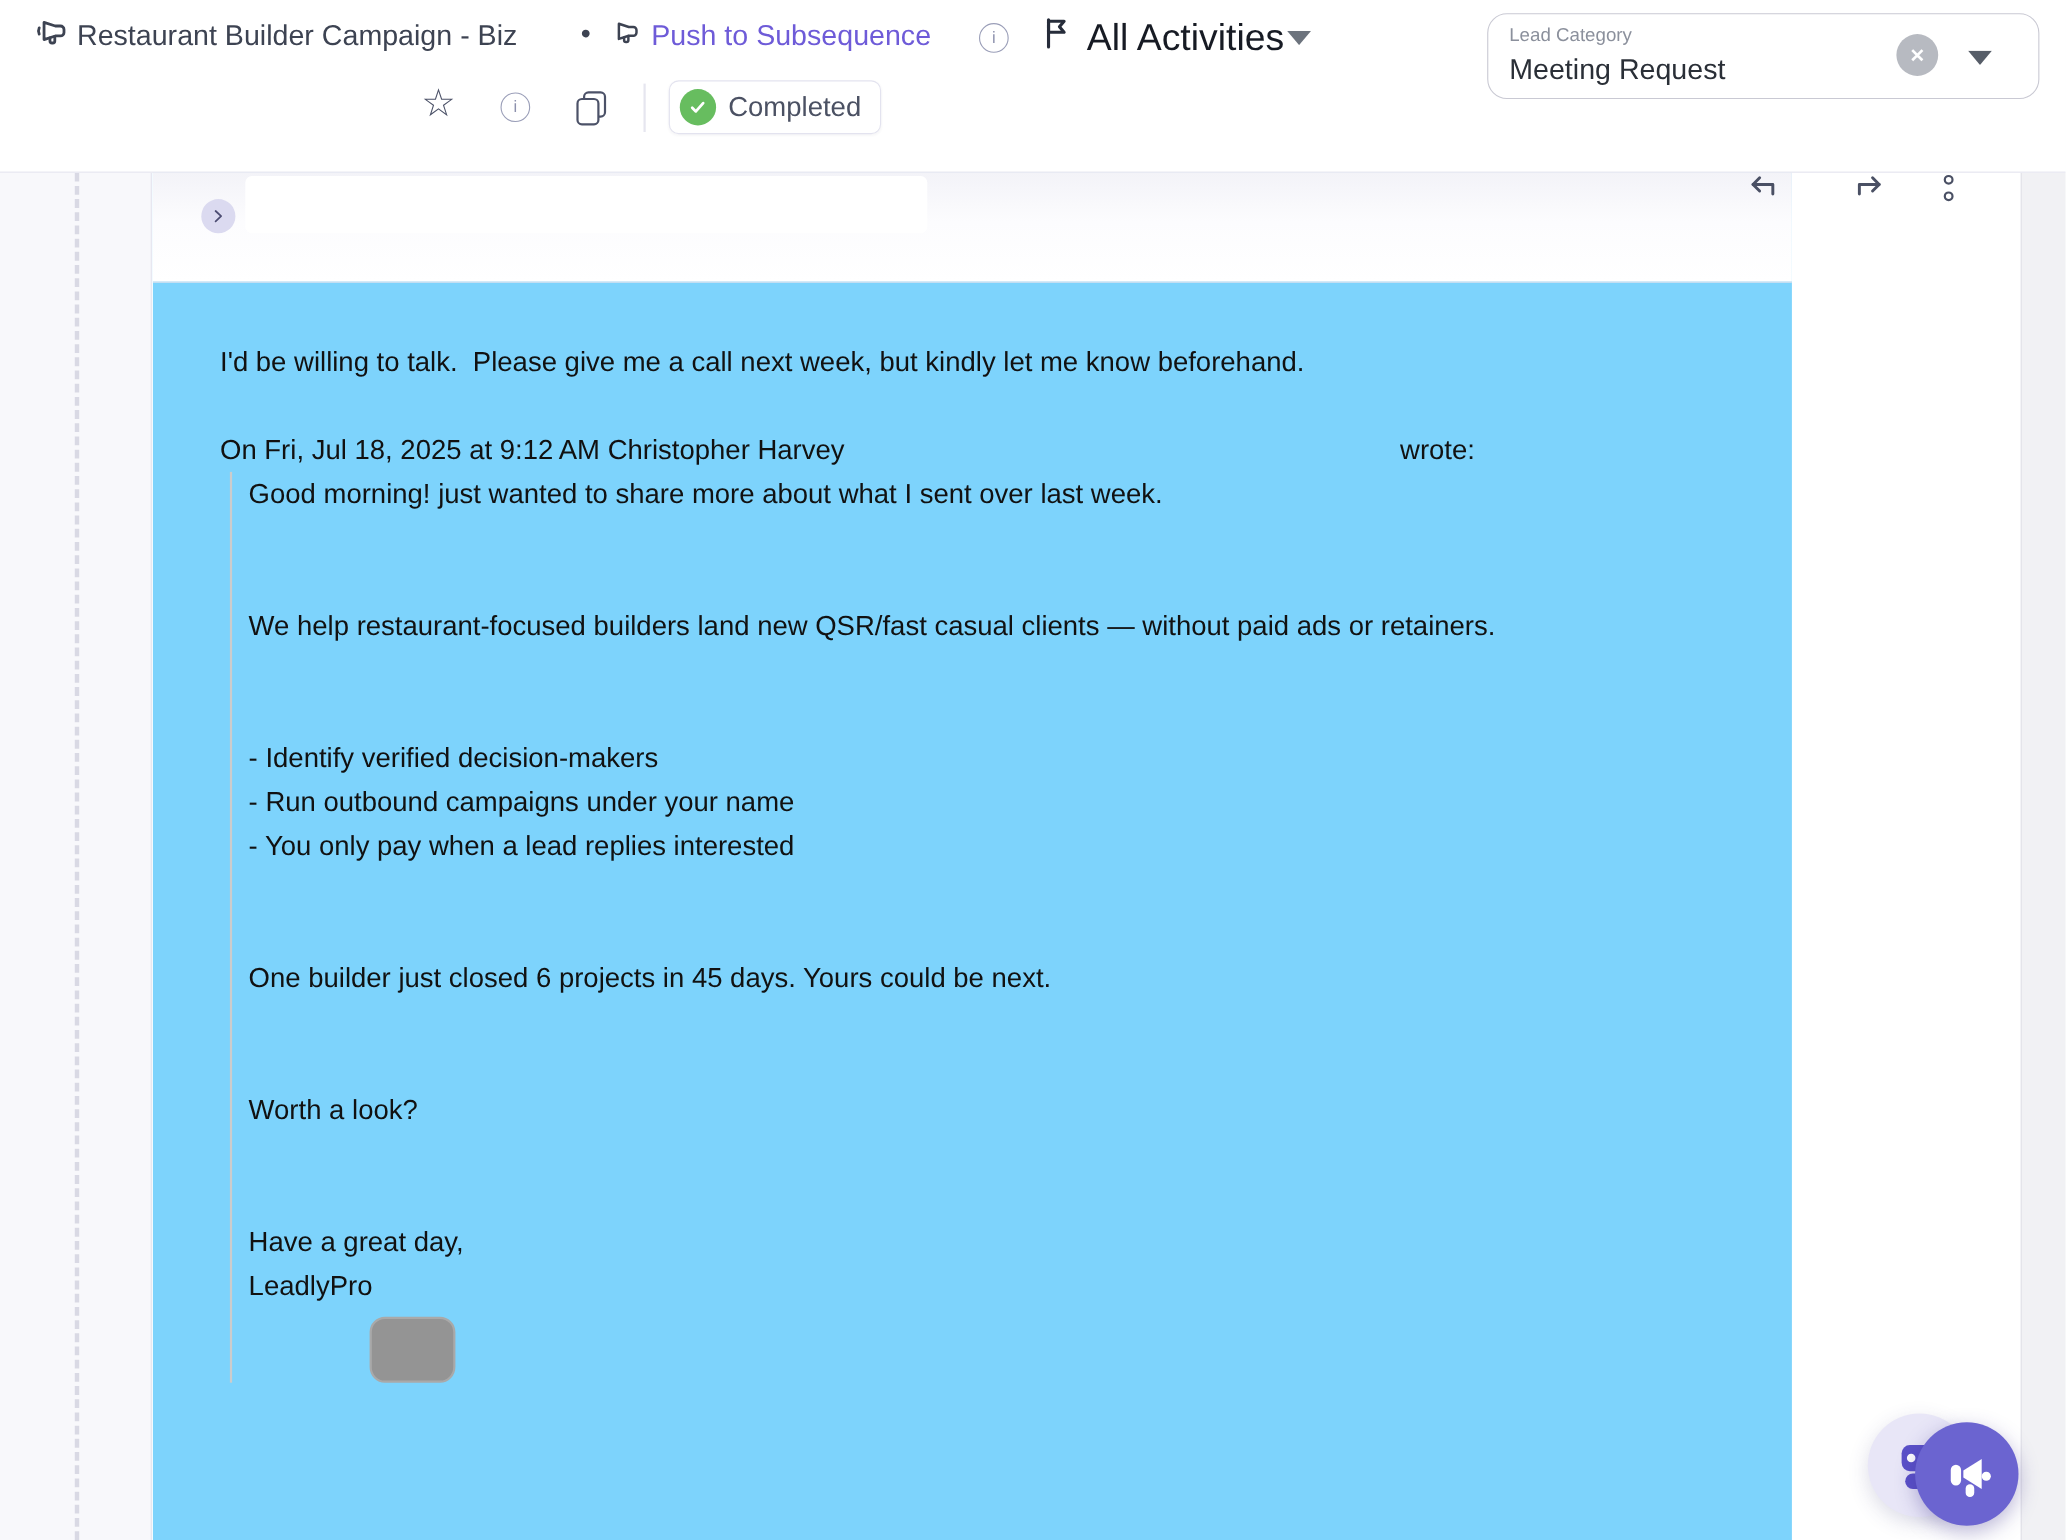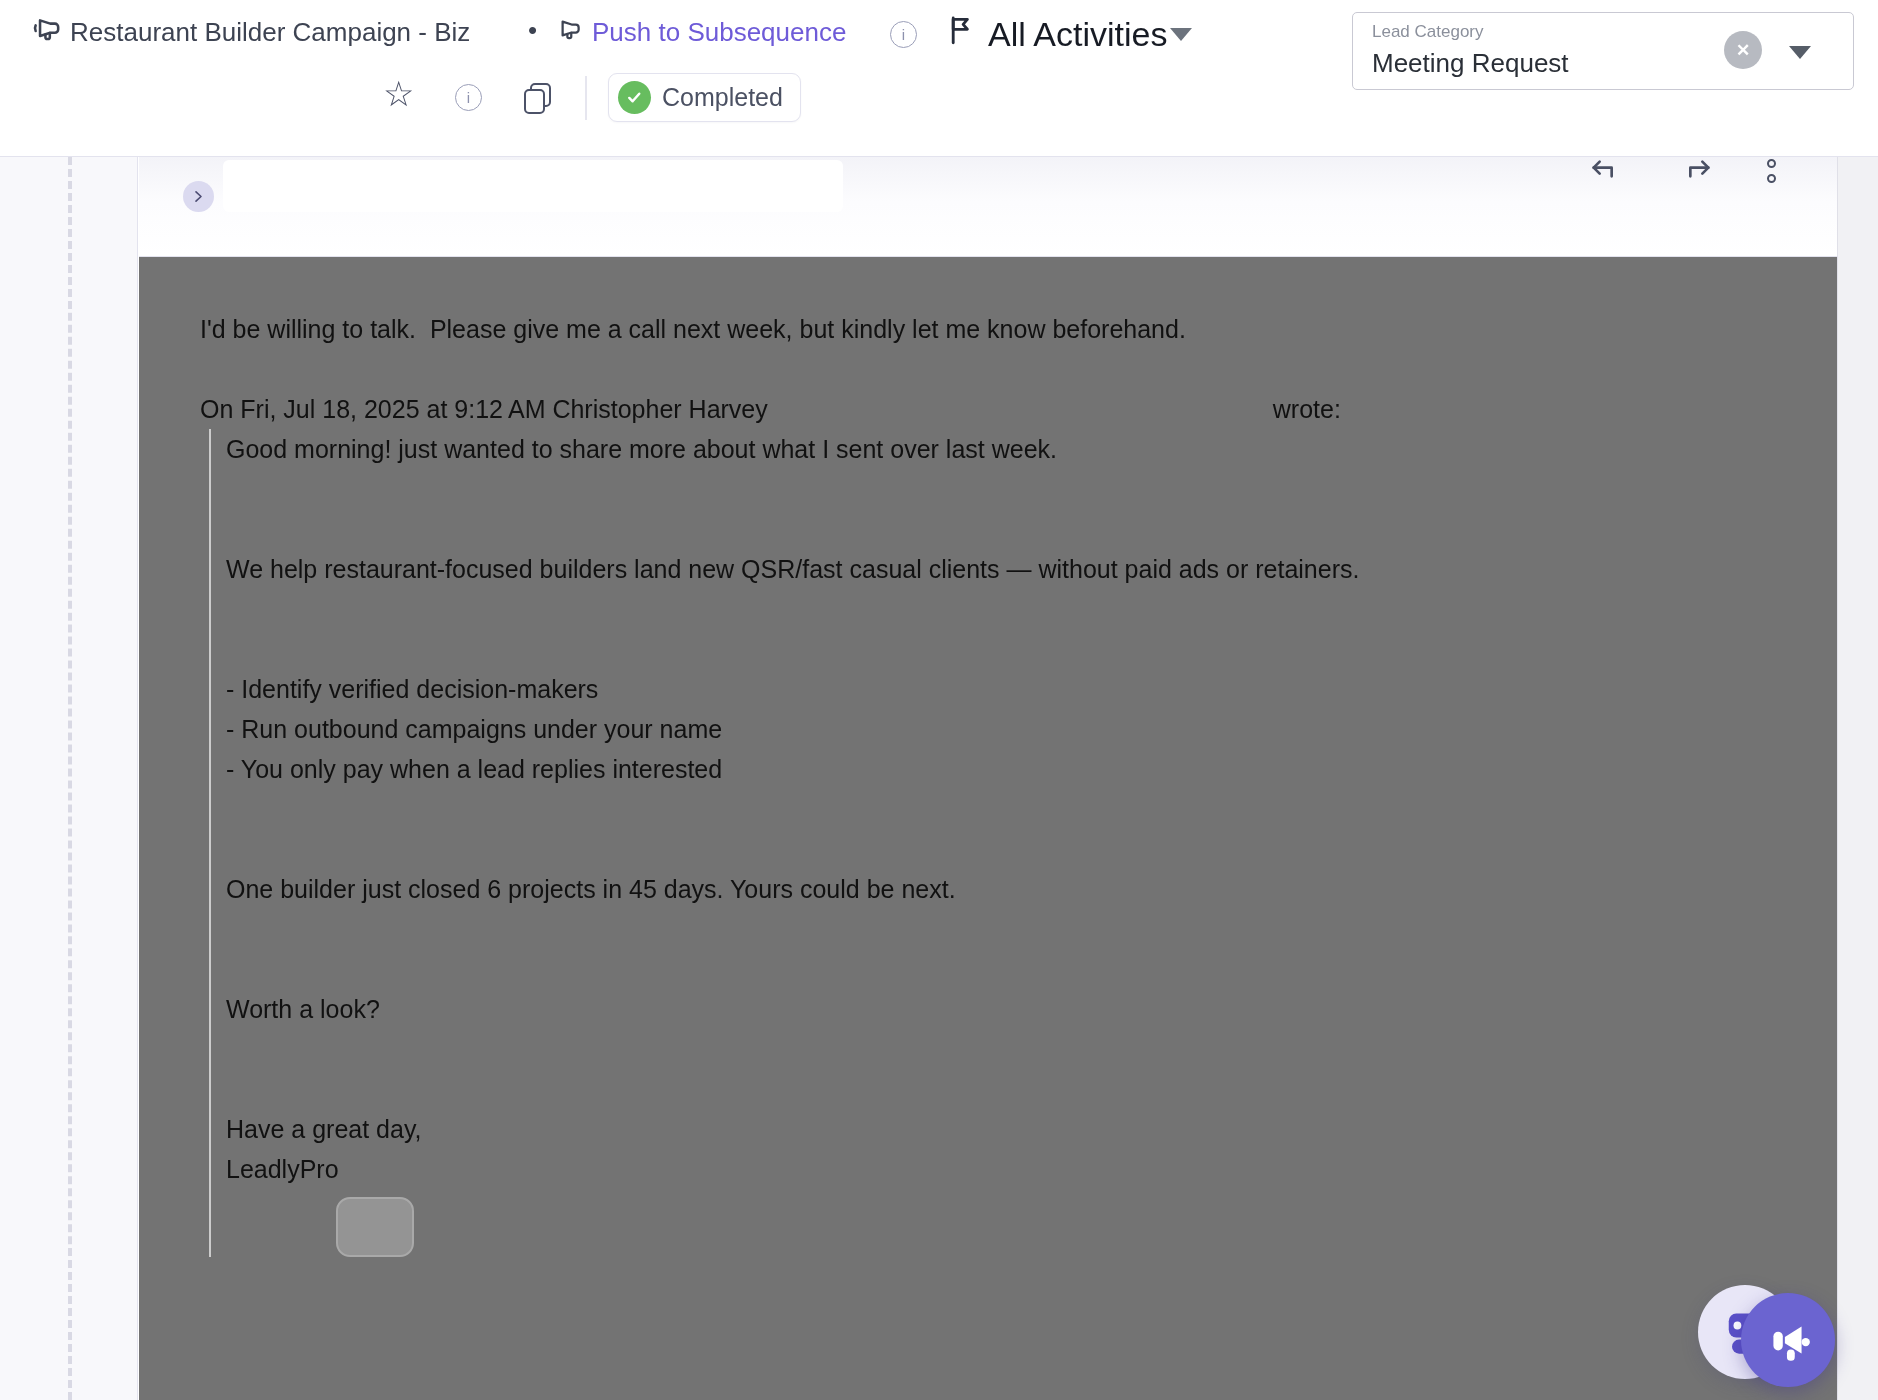--- a/index.html
+++ b/index.html
@@ -27,21 +27,21 @@
              display:flex;align-items:center;justify-content:center;
              font-size:15px;color:#8d91ad;font-style:normal;}
   .info1{left:890px;top:21px;}
   .flag{left:944px;top:13px;width:34px;height:34px;color:#262c3a;}
   .all-acts{left:988px;top:15px;font-size:34px;color:#171b24;white-space:nowrap;}
   .caret{width:22px;height:13px;background:#6c737d;
          clip-path:polygon(0 0,100% 0,50% 100%);}
   .caret-acts{left:1170px;top:28px;}
   
   .lead-box{left:1352px;top:12px;width:502px;height:78px;border:1.5px solid #c9c9d3;
-            border-radius:5px;background:#fff;}
+            border-radius:18px;background:#fff;}
   .lead-label{position:absolute;left:19px;top:9px;font-size:17px;color:var(--muted);}
   .lead-value{position:absolute;left:19px;top:35px;font-size:26px;color:#2a2f37;}
   .clear-btn{position:absolute;left:371px;top:18px;width:38px;height:38px;border-radius:50%;
              background:var(--clear-gray);display:flex;align-items:center;justify-content:center;
              color:#fff;font-size:17px;font-weight:bold;cursor:pointer;}
   .caret-lead{position:absolute;left:436px;top:33px;background:#565d68;}
   
   .star{left:383px;top:76px;font-size:35px;color:var(--icon-slate);line-height:1;}
   .info2{left:455px;top:84px;}
   .copy-ic{left:524px;top:83px;width:30px;height:32px;}
@@ -59,21 +59,21 @@
 
   
   .left-rail{position:absolute;left:0;top:157px;width:138px;height:1243px;
              background:var(--rail-bg);border-right:1px solid var(--border-light);}
   .dash-line{position:absolute;left:68px;top:0;height:100%;width:0;
              border-left:4px dashed #d9d9e4;}
   .right-rail{position:absolute;left:1837px;top:157px;width:41px;height:1243px;
               background:var(--right-rail-bg);border-left:1px solid #e0e0e8;}
 
   
-  .email-pane{position:absolute;left:139px;top:157px;width:1698px;height:1243px;background:#737373;}
+  .email-pane{position:absolute;left:139px;top:157px;width:1490px;height:1243px;background:#7dd3fc;}
   .strip{position:relative;height:100px;border-bottom:1px solid var(--border-light);
          background:linear-gradient(180deg,#f3f3f8 0%,#fcfcfe 45%,#ffffff 100%);}
   .redaction{position:absolute;left:84px;top:3px;width:620px;height:52px;background:#fff;border-radius:6px;}
   .chev-btn{position:absolute;left:44px;top:24px;width:31px;height:31px;border-radius:50%;
             background:var(--chev-bg);display:flex;align-items:center;justify-content:center;cursor:pointer;}
   .chev-btn svg{width:15px;height:15px;}
   .mail-act{position:absolute;top:0;width:32px;height:32px;color:#4a5064;cursor:pointer;}
   .reply-ic{left:1450px;}
   .fwd-ic{left:1542px;}
   .dots{position:absolute;left:1628px;top:2px;width:10px;cursor:pointer;}

